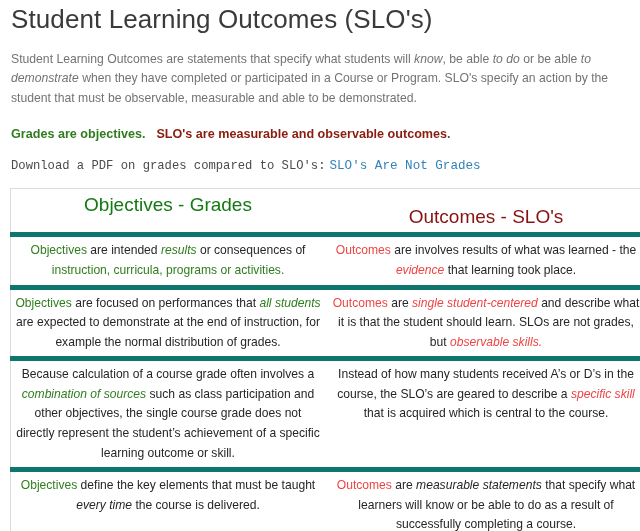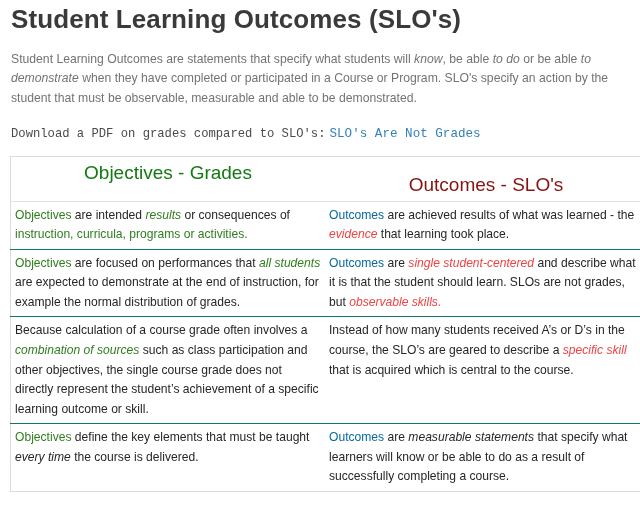--- a/index.html
+++ b/index.html
@@ -13,21 +13,21 @@
     font-family: "Liberation Sans", sans-serif;
     color: #3f3f3f;
     overflow: hidden;
   }
   .page {
     padding: 0 10px;
     box-sizing: border-box;
   }
   .page-title {
     font-size: 26px;
-    font-weight: 700;
+    font-weight: 400;
     color: #3a3a3a;
     letter-spacing: 0.1px;
     margin: 5px 0 16px 1px;
     line-height: 1.1;
   }
   .intro {
     font-size: 12.2px;
     line-height: 1.62;
     color: #737373;
     margin: 0 0 16px 1px;
@@ -78,62 +78,64 @@
   .col-head {
     font-size: 19px;
     font-weight: normal;
     text-align: center;
     line-height: 1.25;
   }
   .col-head.green { color: #137a13; }
   .col-head.red   { color: #861212; margin-top: 12px; }
 
   .body-row td {
-    border-top: 1px solid #0f766e;
+    border-top: 5px solid #0f766e;
     padding: 13px 12px 16px 14px;
     font-size: 12.1px;
     line-height: 1.62;
     color: #262626;
+    text-align: center;
   }
   .body-row:first-of-type td { border-top: none; }
 
   .g  { color: #2f7d1e; }
-  .r  { color: #0369a1; }
+  .r  { color: #ef4444; }
   .gi { color: #2f7d1e; font-style: italic; }
   .ri { color: #ef4444; font-style: italic; }
   .i  { font-style: italic; }
 
   .cell-left  { width: 306px; }
   .cell-right { width: 314px; }
 </style>
 </head>
 <body>
 
 <div class="page">
 
   <h1 class="page-title">Student Learning Outcomes (SLO's)</h1>
 
   <p class="intro"><span>Student Learning Outcomes are statements that specify what students will </span><em>know</em><span>, be able </span><em>to do</em><span> or be able </span><em>to demonstrate</em><span> when they have completed or participated in a Course or Program. SLO's specify an action by the student that must be observable, measurable and able to be demonstrated.</span></p>
 
+  <p class="tagline"><span class="g">Grades are objectives.</span><span class="sep"></span><span class="r">SLO's are measurable and observable outcomes</span><span class="dot">.</span></p>
 
   <p class="download"><span>Download a PDF on grades compared to SLO's:</span><a href="#">SLO's Are Not Grades</a></p>
 
   <table class="compare">
     <tbody>
       <tr class="hdr-row">
         <td class="cell-left">
           <div class="col-head green">Objectives - Grades</div>
         </td>
         <td class="cell-right">
           <div class="col-head red">Outcomes - SLO's</div>
         </td>
       </tr>
       <tr class="body-row">
         <td class="cell-left"><span class="g">Objectives</span><span> are intended </span><span class="gi">results</span><span> or consequences of </span><span class="g">instruction, curricula, programs or activities.</span></td>
-        <td class="cell-right"><span class="r">Outcomes</span><span> are achieved results of what was learned - the </span><span class="ri">evidence</span><span> that learning took place.</span></td>
+        <td class="cell-right"><span class="r">Outcomes</span><span> are involves results of what was learned - the </span><span class="ri">evidence</span><span> that learning took place.</span></td>
       </tr>
       <tr class="body-row">
         <td class="cell-left"><span class="g">Objectives</span><span> are focused on performances that </span><span class="gi">all students</span><span> are expected to demonstrate at the end of instruction, for example the normal distribution of grades.</span></td>
         <td class="cell-right"><span class="r">Outcomes</span><span> are </span><span class="ri">single student-centered</span><span> and describe what it is that the student should learn. SLOs are not grades, but </span><span class="ri">observable skills.</span></td>
       </tr>
       <tr class="body-row">
         <td class="cell-left"><span>Because calculation of a course grade often involves a </span><span class="gi">combination of sources</span><span> such as class participation and other objectives, the single course grade does not directly represent the student’s achievement of a specific learning outcome or skill.</span></td>
         <td class="cell-right"><span>Instead of how many students received A’s or D’s in the course, the SLO’s are geared to describe a </span><span class="ri">specific skill</span><span> that is acquired which is central to the course.</span></td>
       </tr>
       <tr class="body-row">

